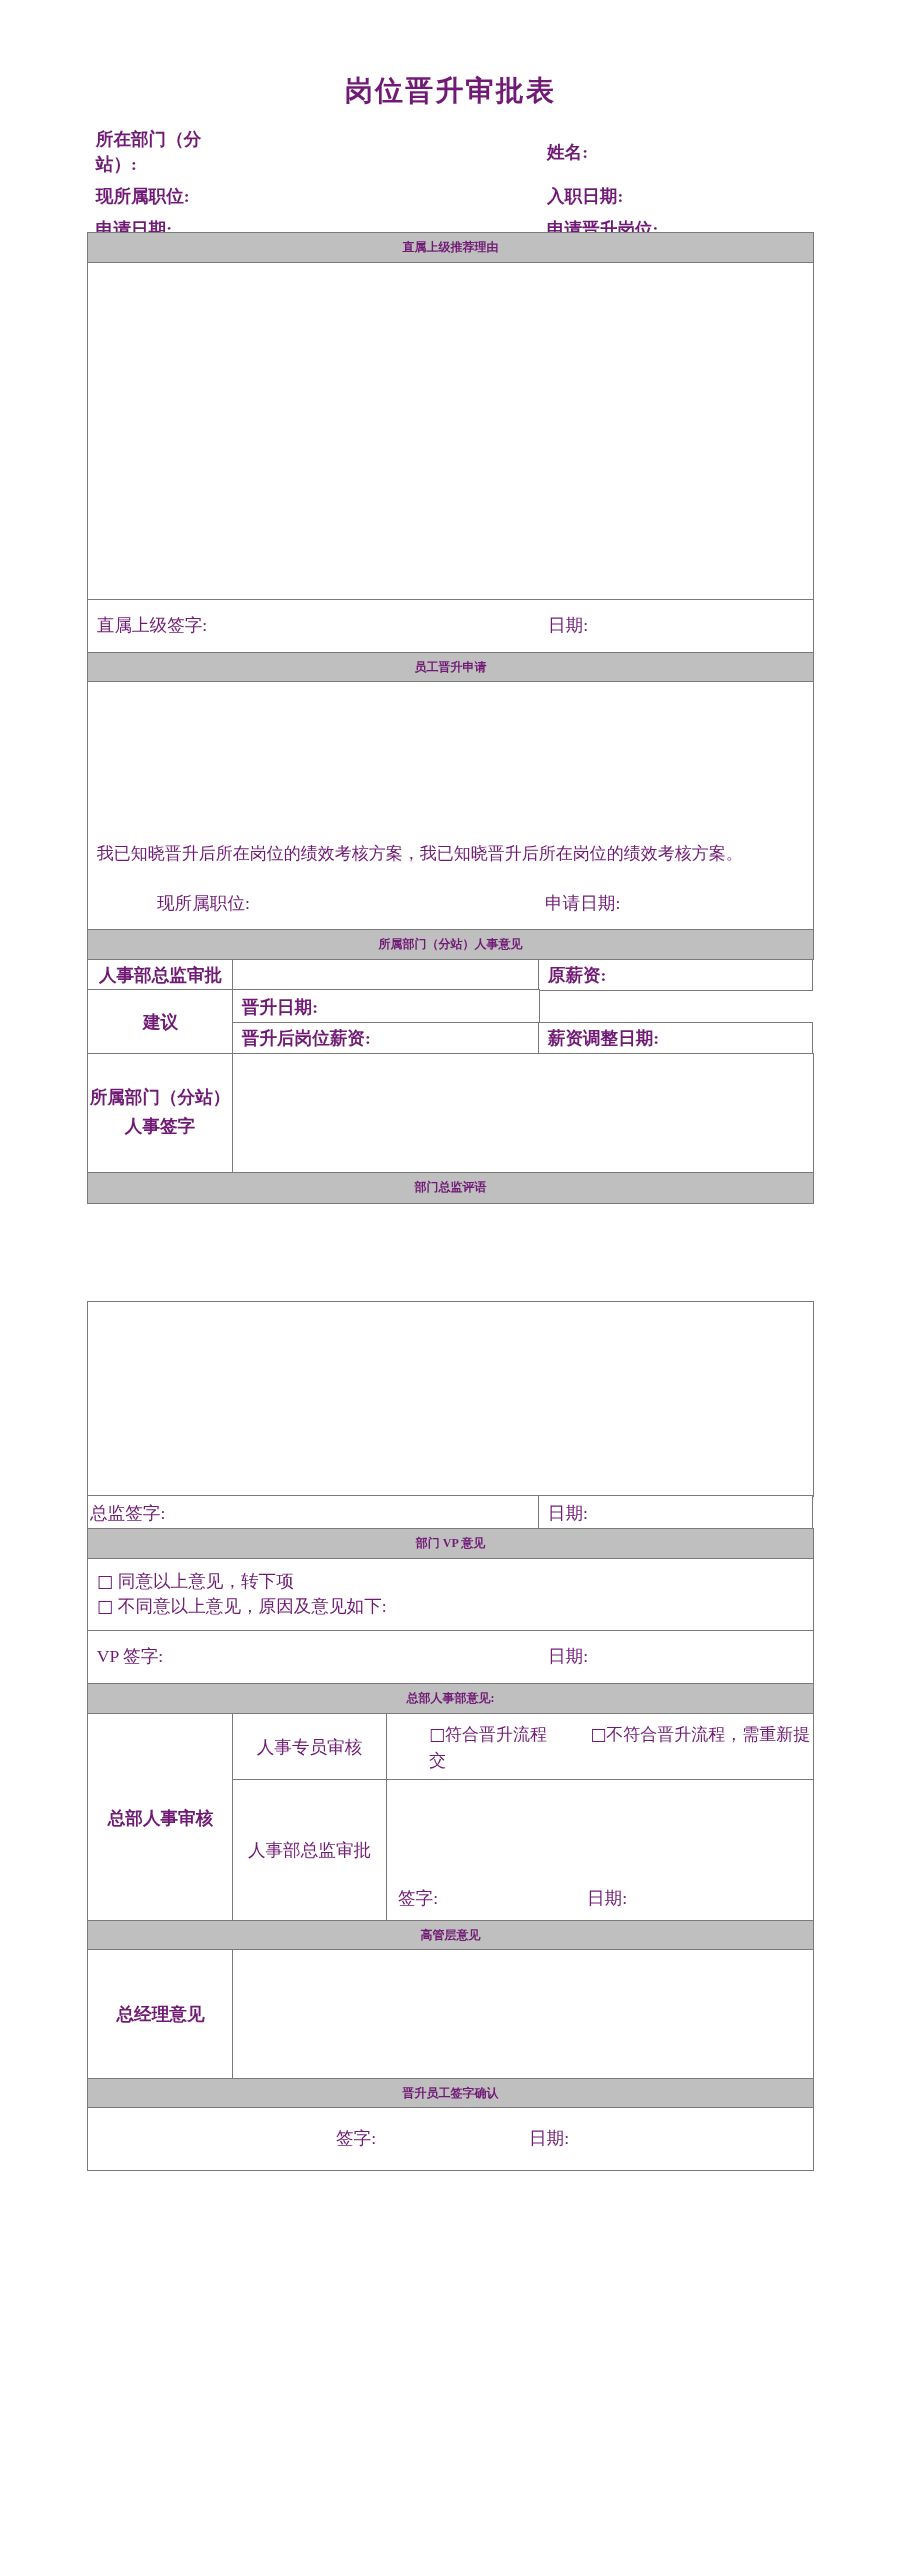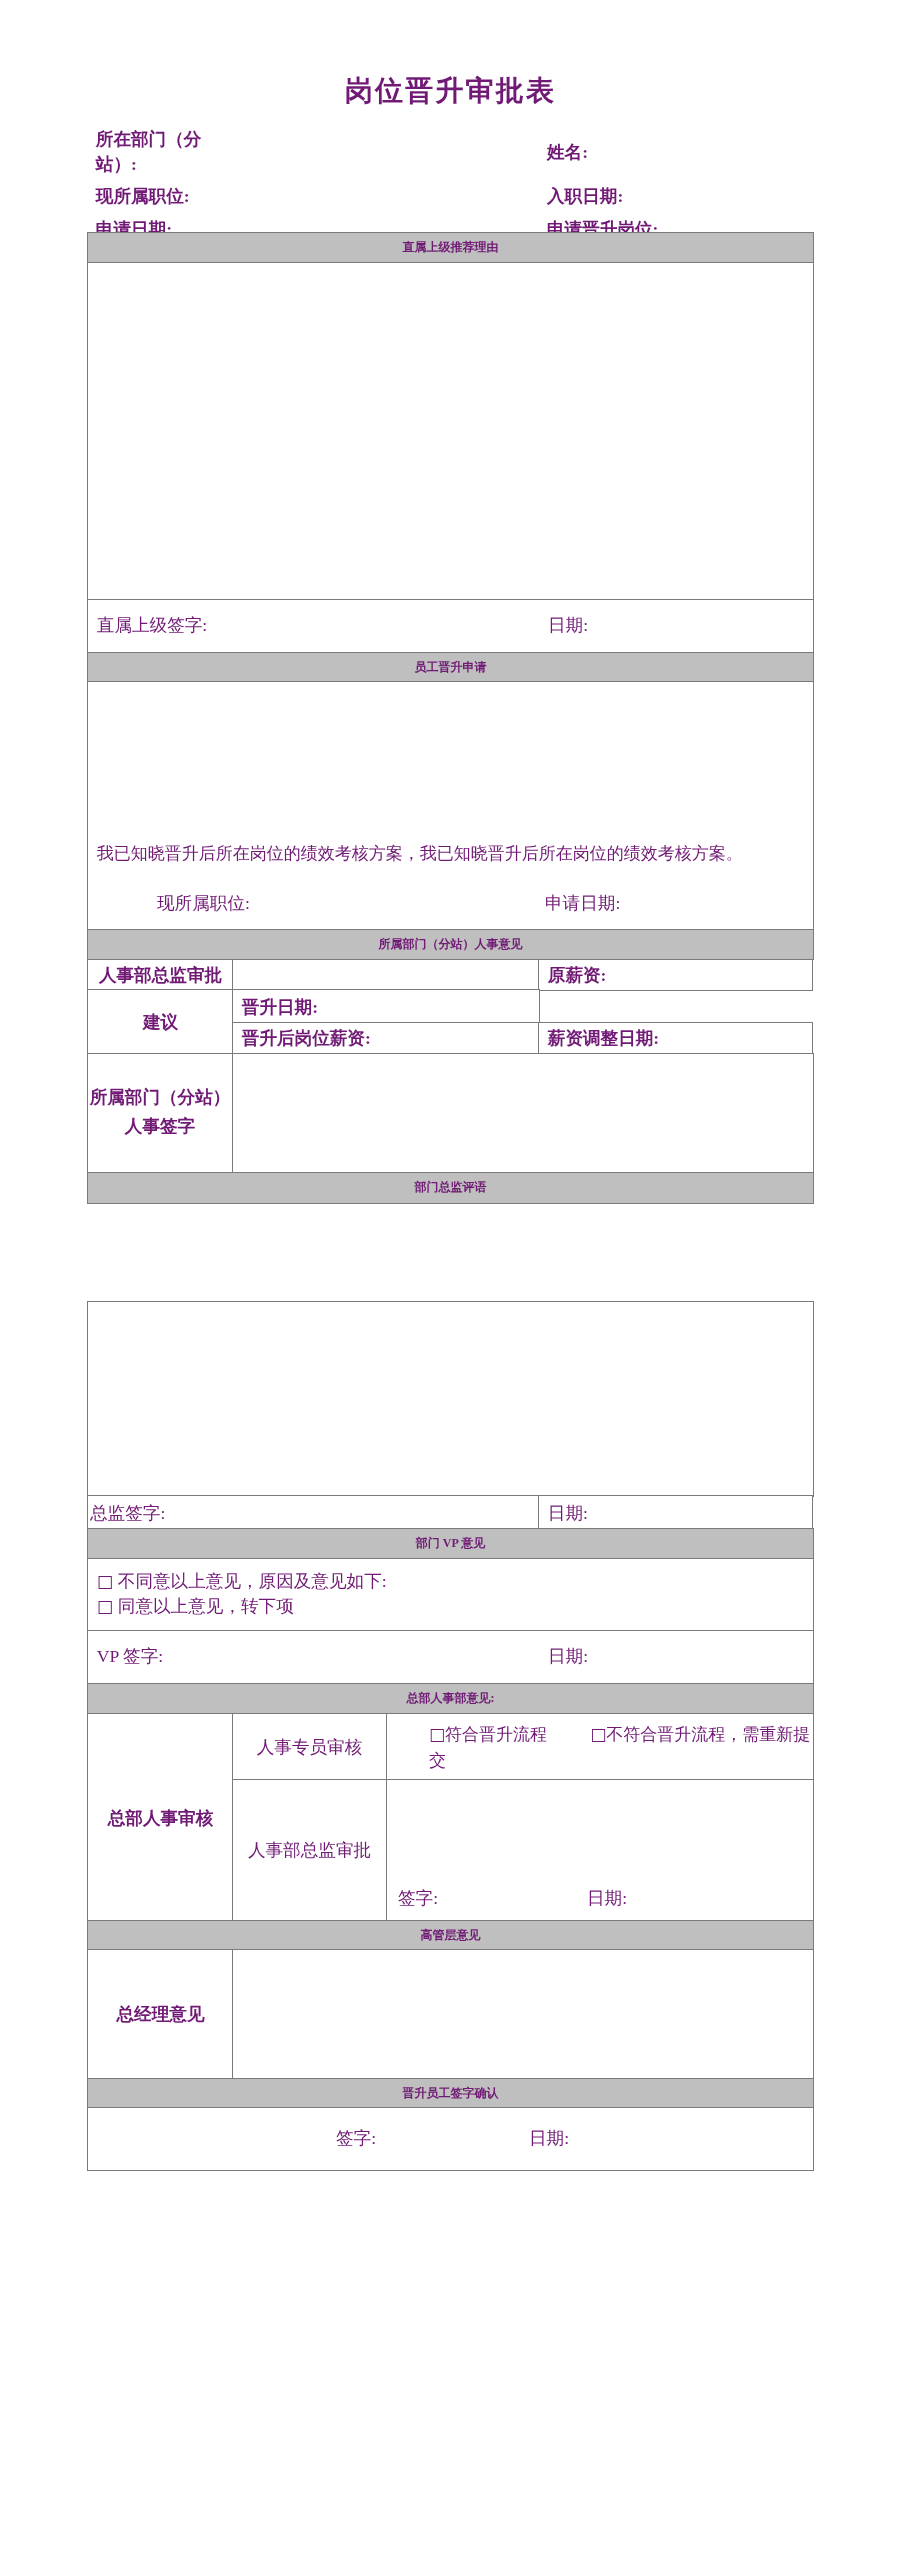--- a/index.html
+++ b/index.html
@@ -106,25 +106,25 @@
   <div class="band" style="left:87px;top:1160px;width:727px;height:32px;">部门总监评语</div>
 
   <div class="cell" style="left:87px;top:1289px;width:727px;height:196px;"></div>
   <div class="cell vcenter" style="left:87px;top:1483px;width:453px;height:35px;padding-left:2px;">总监签字:</div>
   <div class="cell vcenter padlab" style="left:538px;top:1483px;width:275px;height:35px;">日期:</div>
 
   <div class="band" style="left:87px;top:1516px;width:727px;height:31px;">部门 VP 意见</div>
   <div class="cell" style="left:87px;top:1546px;width:727px;height:74px;padding:10.3px 0 0 8.8px;">
     <div class="cbline">
       <span class="cbglyph">□</span>
-      <span>不同意以上意见，原因及意见如下:</span>
+      <span>同意以上意见，转下项</span>
     </div>
     <div class="cbline">
       <span class="cbglyph">□</span>
-      <span>同意以上意见，转下项</span>
+      <span>不同意以上意见，原因及意见如下:</span>
     </div>
   </div>
   <div class="cell" style="left:87px;top:1618px;width:727px;height:54px;">
     <span class="abs" style="left:8.8px;top:0;line-height:51px;">VP 签字:</span>
     <span class="abs" style="left:460px;top:0;line-height:51px;">日期:</span>
   </div>
 
   <div class="band" style="left:87px;top:1671px;width:727px;height:31px;">总部人事部意见:</div>
 
   <div class="cell ccenter bold" style="left:87px;top:1701px;width:147px;height:209px;">总部人事审核</div>

